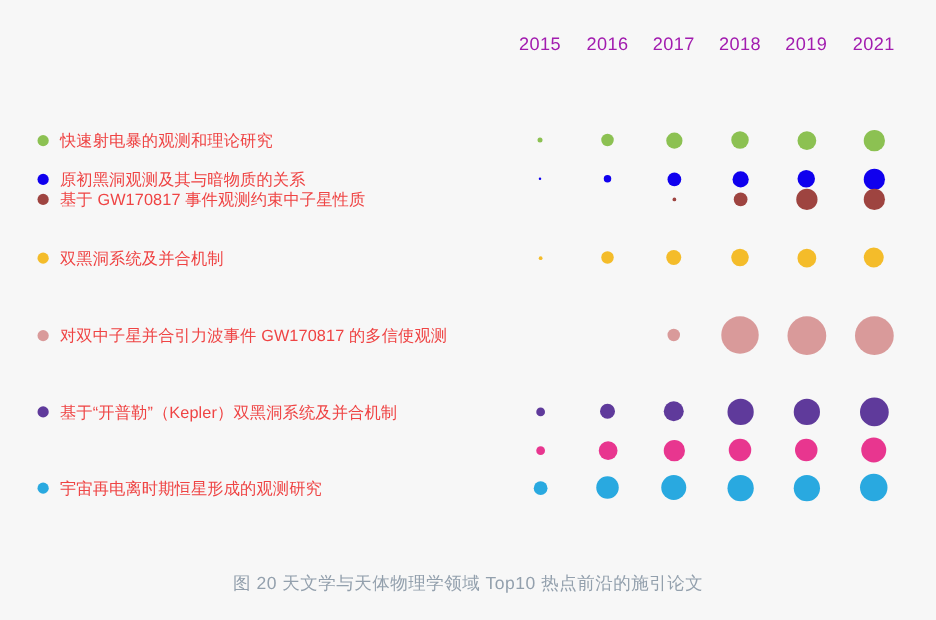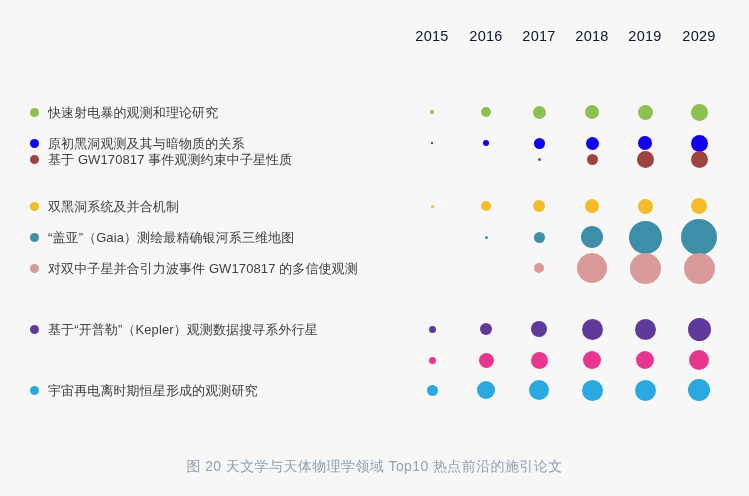--- a/index.html
+++ b/index.html
@@ -24,21 +24,21 @@
     width: 749px;
     height: 75px;
   }
   .year-label {
     position: absolute;
     top: 28px;
     width: 60px;
     margin-left: -30px;
     text-align: center;
     font-size: 14.5px;
-    color: #0f172a;
+    color: #a21caf;
     letter-spacing: 0.3px;
     white-space: nowrap;
   }
 
   
   #rows {
     position: absolute;
     top: 0; left: 0;
     width: 749px;
     height: 420px;
@@ -60,21 +60,21 @@
   }
   .legend-dot {
     width: 9px;
     height: 9px;
     border-radius: 50%;
     flex: 0 0 auto;
   }
   .row-label {
     margin-left: 9px;
     font-size: 13px;
-    color: #404040;
+    color: #ef4444;
     letter-spacing: 0.1px;
     line-height: 31px;
   }
   .bubble {
     position: absolute;
     border-radius: 50%;
   }
 
   
   #caption {
@@ -92,21 +92,21 @@
 <body>
 
 <div id="root">
 
   <div id="year-header">
       <div class="year-label" style="left: 432px;">2015</div>
       <div class="year-label" style="left: 486px;">2016</div>
       <div class="year-label" style="left: 539px;">2017</div>
       <div class="year-label" style="left: 592px;">2018</div>
       <div class="year-label" style="left: 645px;">2019</div>
-      <div class="year-label" style="left: 699px;">2029</div>
+      <div class="year-label" style="left: 699px;">2021</div>
     </div>
 
   <div id="rows">
       <div class="row" style="top: 97px;">
         <div class="row-legend">
           <span class="legend-dot" style="background: rgb(140, 193, 82);"></span>
           <span class="row-label">快速射电暴的观测和理论研究</span>
         </div>
         <div class="bubble" style="width: 4px; height: 4px; background: rgb(140, 193, 82); left: 430px; top: 13px;"></div>
         <div class="bubble" style="width: 10px; height: 10px; background: rgb(140, 193, 82); left: 481px; top: 10px;"></div>
@@ -142,45 +142,34 @@
           <span class="legend-dot" style="background: rgb(244, 188, 42);"></span>
           <span class="row-label">双黑洞系统及并合机制</span>
         </div>
         <div class="bubble" style="width: 3px; height: 3px; background: rgb(244, 188, 42); left: 430.5px; top: 13.5px;"></div>
         <div class="bubble" style="width: 10px; height: 10px; background: rgb(244, 188, 42); left: 481px; top: 10px;"></div>
         <div class="bubble" style="width: 12px; height: 12px; background: rgb(244, 188, 42); left: 533px; top: 9px;"></div>
         <div class="bubble" style="width: 14px; height: 14px; background: rgb(244, 188, 42); left: 585px; top: 8px;"></div>
         <div class="bubble" style="width: 15px; height: 15px; background: rgb(244, 188, 42); left: 637.5px; top: 7.5px;"></div>
         <div class="bubble" style="width: 16px; height: 16px; background: rgb(244, 188, 42); left: 691px; top: 7px;"></div>
       </div>
-      <div class="row" style="top: 222px;">
-        <div class="row-legend">
-          <span class="legend-dot" style="background: rgb(61, 143, 168);"></span>
-          <span class="row-label">“盖亚”（Gaia）测绘最精确银河系三维地图</span>
-        </div>
-        <div class="bubble" style="width: 3px; height: 3px; background: rgb(61, 143, 168); left: 484.5px; top: 13.5px;"></div>
-        <div class="bubble" style="width: 11px; height: 11px; background: rgb(61, 143, 168); left: 533.5px; top: 9.5px;"></div>
-        <div class="bubble" style="width: 22px; height: 22px; background: rgb(61, 143, 168); left: 581px; top: 4px;"></div>
-        <div class="bubble" style="width: 33px; height: 33px; background: rgb(61, 143, 168); left: 628.5px; top: -1.5px;"></div>
-        <div class="bubble" style="width: 36px; height: 36px; background: rgb(61, 143, 168); left: 681px; top: -3px;"></div>
-      </div>
       <div class="row" style="top: 253px;">
         <div class="row-legend">
           <span class="legend-dot" style="background: rgb(217, 154, 154);"></span>
           <span class="row-label">对双中子星并合引力波事件 GW170817 的多信使观测</span>
         </div>
         <div class="bubble" style="width: 10px; height: 10px; background: rgb(217, 154, 154); left: 534px; top: 10px;"></div>
         <div class="bubble" style="width: 30px; height: 30px; background: rgb(217, 154, 154); left: 577px; top: 0px;"></div>
         <div class="bubble" style="width: 31px; height: 31px; background: rgb(217, 154, 154); left: 629.5px; top: -0.5px;"></div>
         <div class="bubble" style="width: 31px; height: 31px; background: rgb(217, 154, 154); left: 683.5px; top: -0.5px;"></div>
       </div>
       <div class="row" style="top: 314px;">
         <div class="row-legend">
           <span class="legend-dot" style="background: rgb(95, 58, 155);"></span>
-          <span class="row-label">基于“开普勒”（Kepler）观测数据搜寻系外行星</span>
+          <span class="row-label">基于“开普勒”（Kepler）双黑洞系统及并合机制</span>
         </div>
         <div class="bubble" style="width: 7px; height: 7px; background: rgb(95, 58, 155); left: 428.5px; top: 11.5px;"></div>
         <div class="bubble" style="width: 12px; height: 12px; background: rgb(95, 58, 155); left: 480px; top: 9px;"></div>
         <div class="bubble" style="width: 16px; height: 16px; background: rgb(95, 58, 155); left: 531px; top: 7px;"></div>
         <div class="bubble" style="width: 21px; height: 21px; background: rgb(95, 58, 155); left: 581.5px; top: 4.5px;"></div>
         <div class="bubble" style="width: 21px; height: 21px; background: rgb(95, 58, 155); left: 634.5px; top: 4.5px;"></div>
         <div class="bubble" style="width: 23px; height: 23px; background: rgb(95, 58, 155); left: 687.5px; top: 3.5px;"></div>
       </div>
       <div class="row" style="top: 345px;">
         <div class="bubble" style="width: 7px; height: 7px; background: rgb(232, 54, 143); left: 428.5px; top: 11.5px;"></div>

